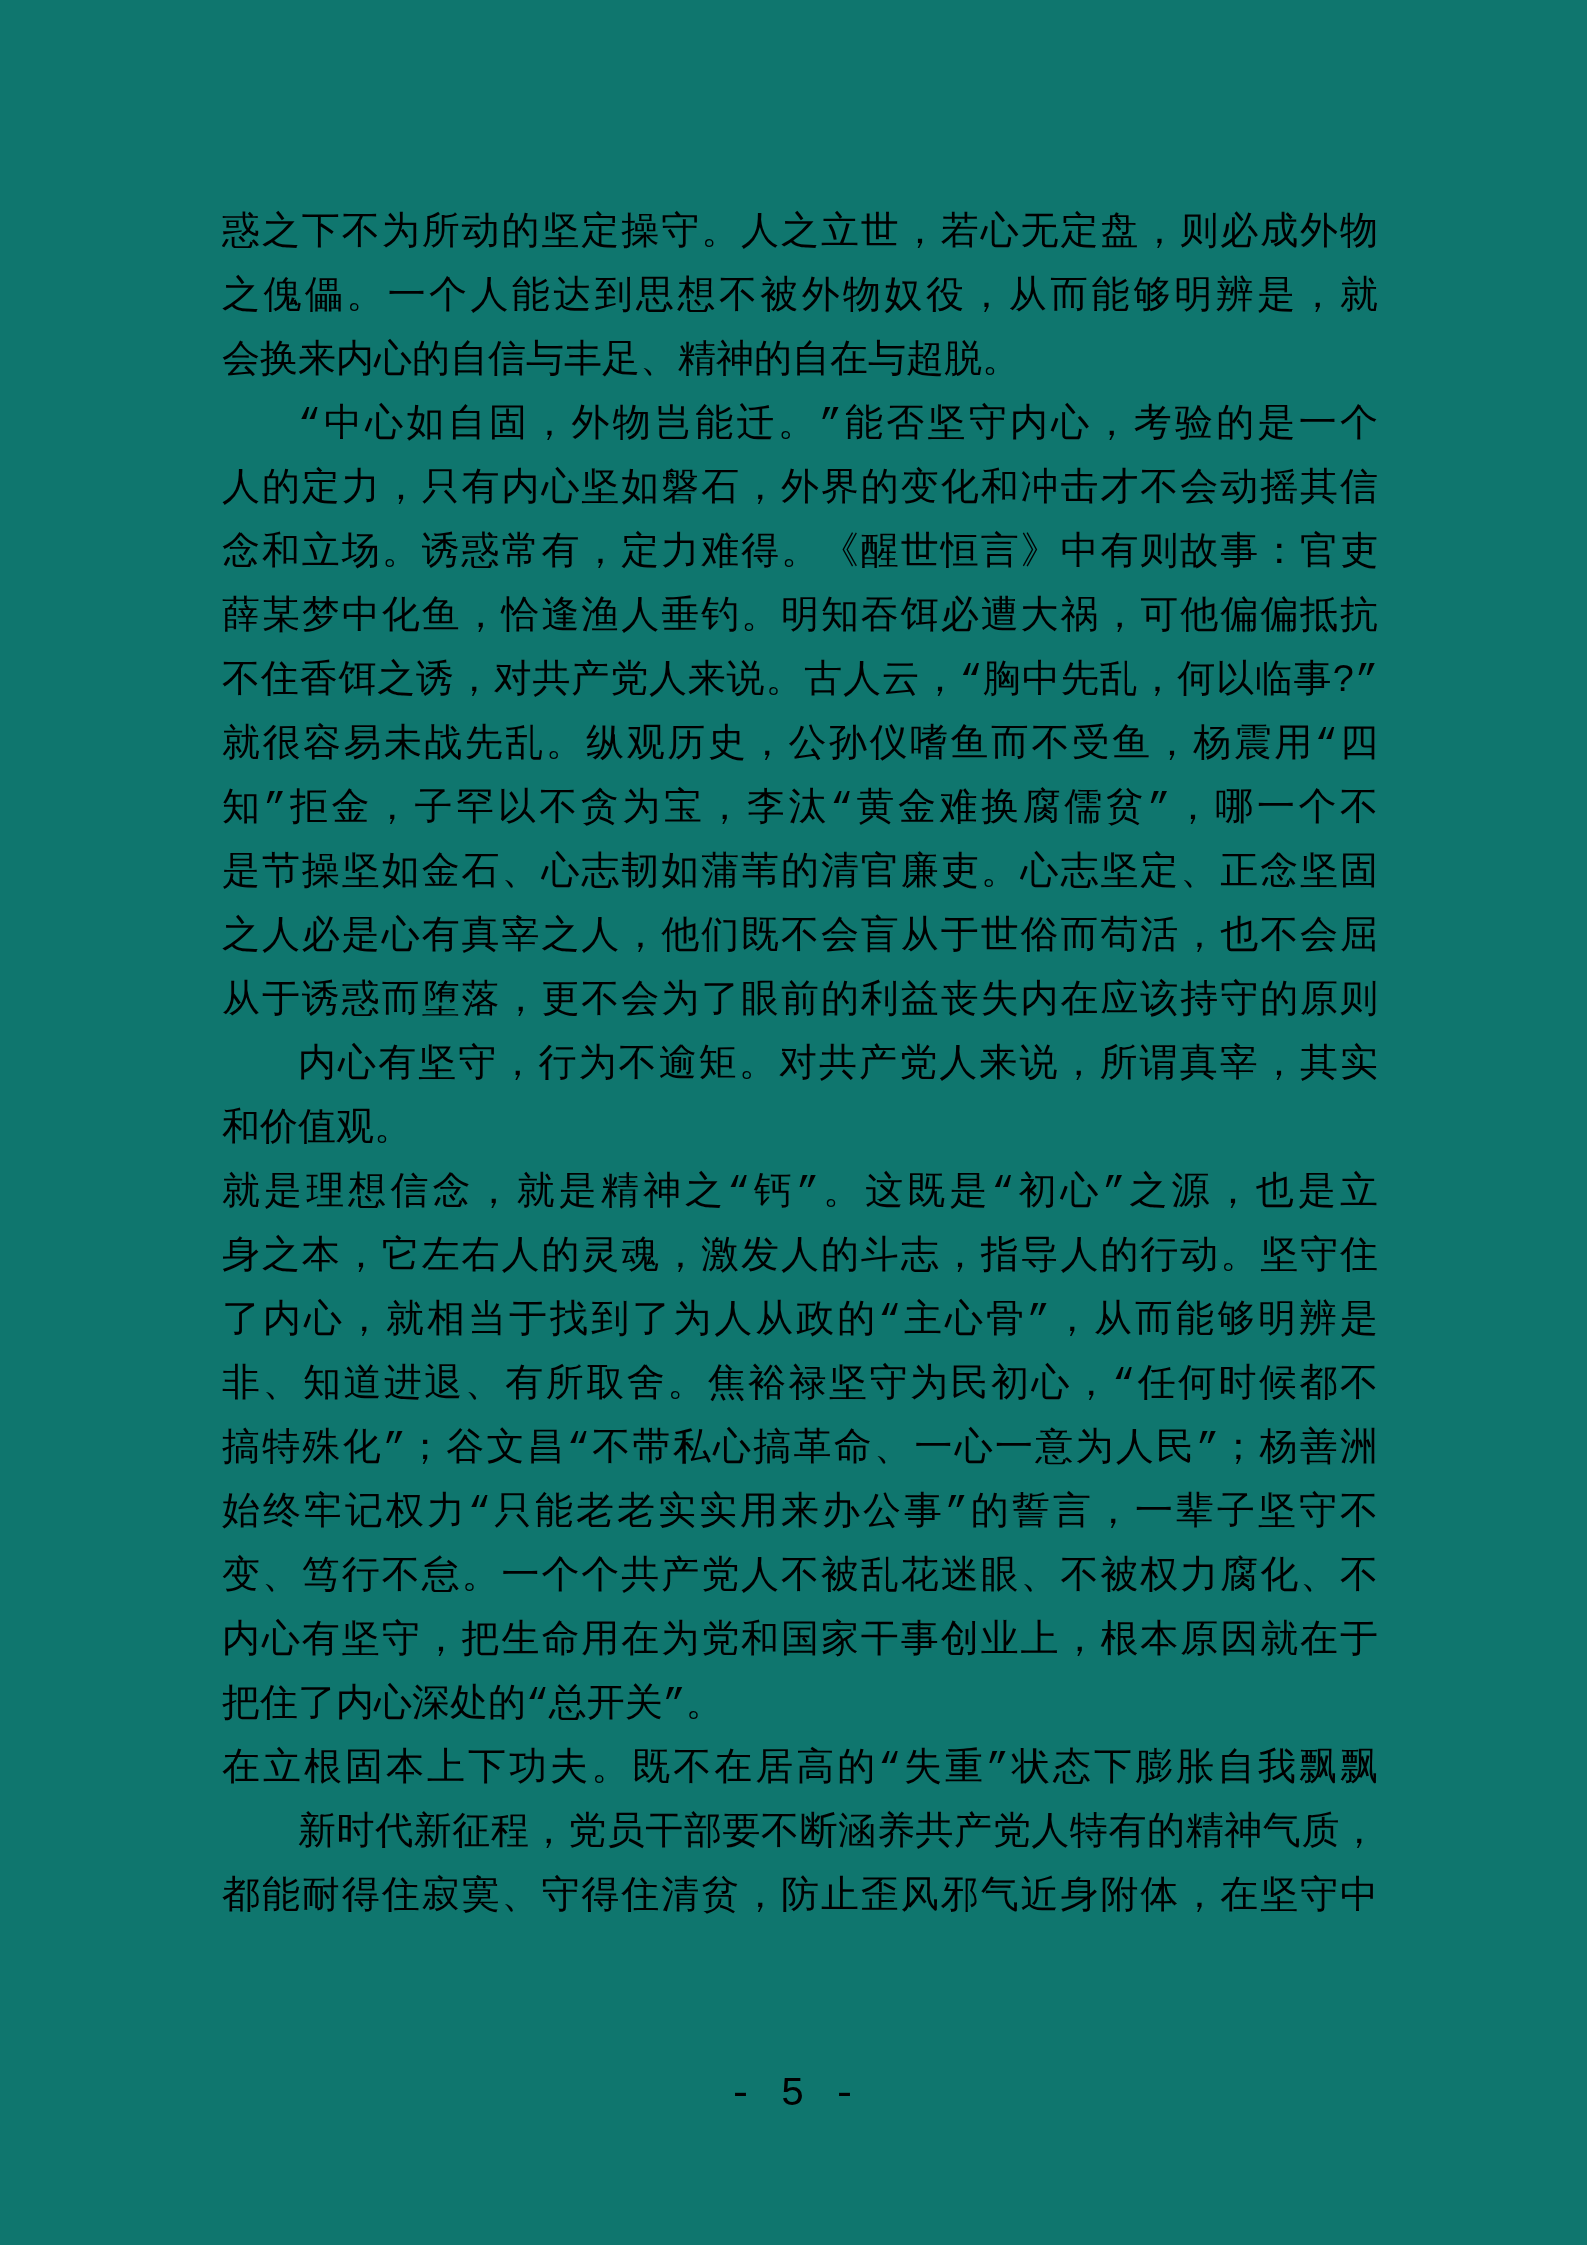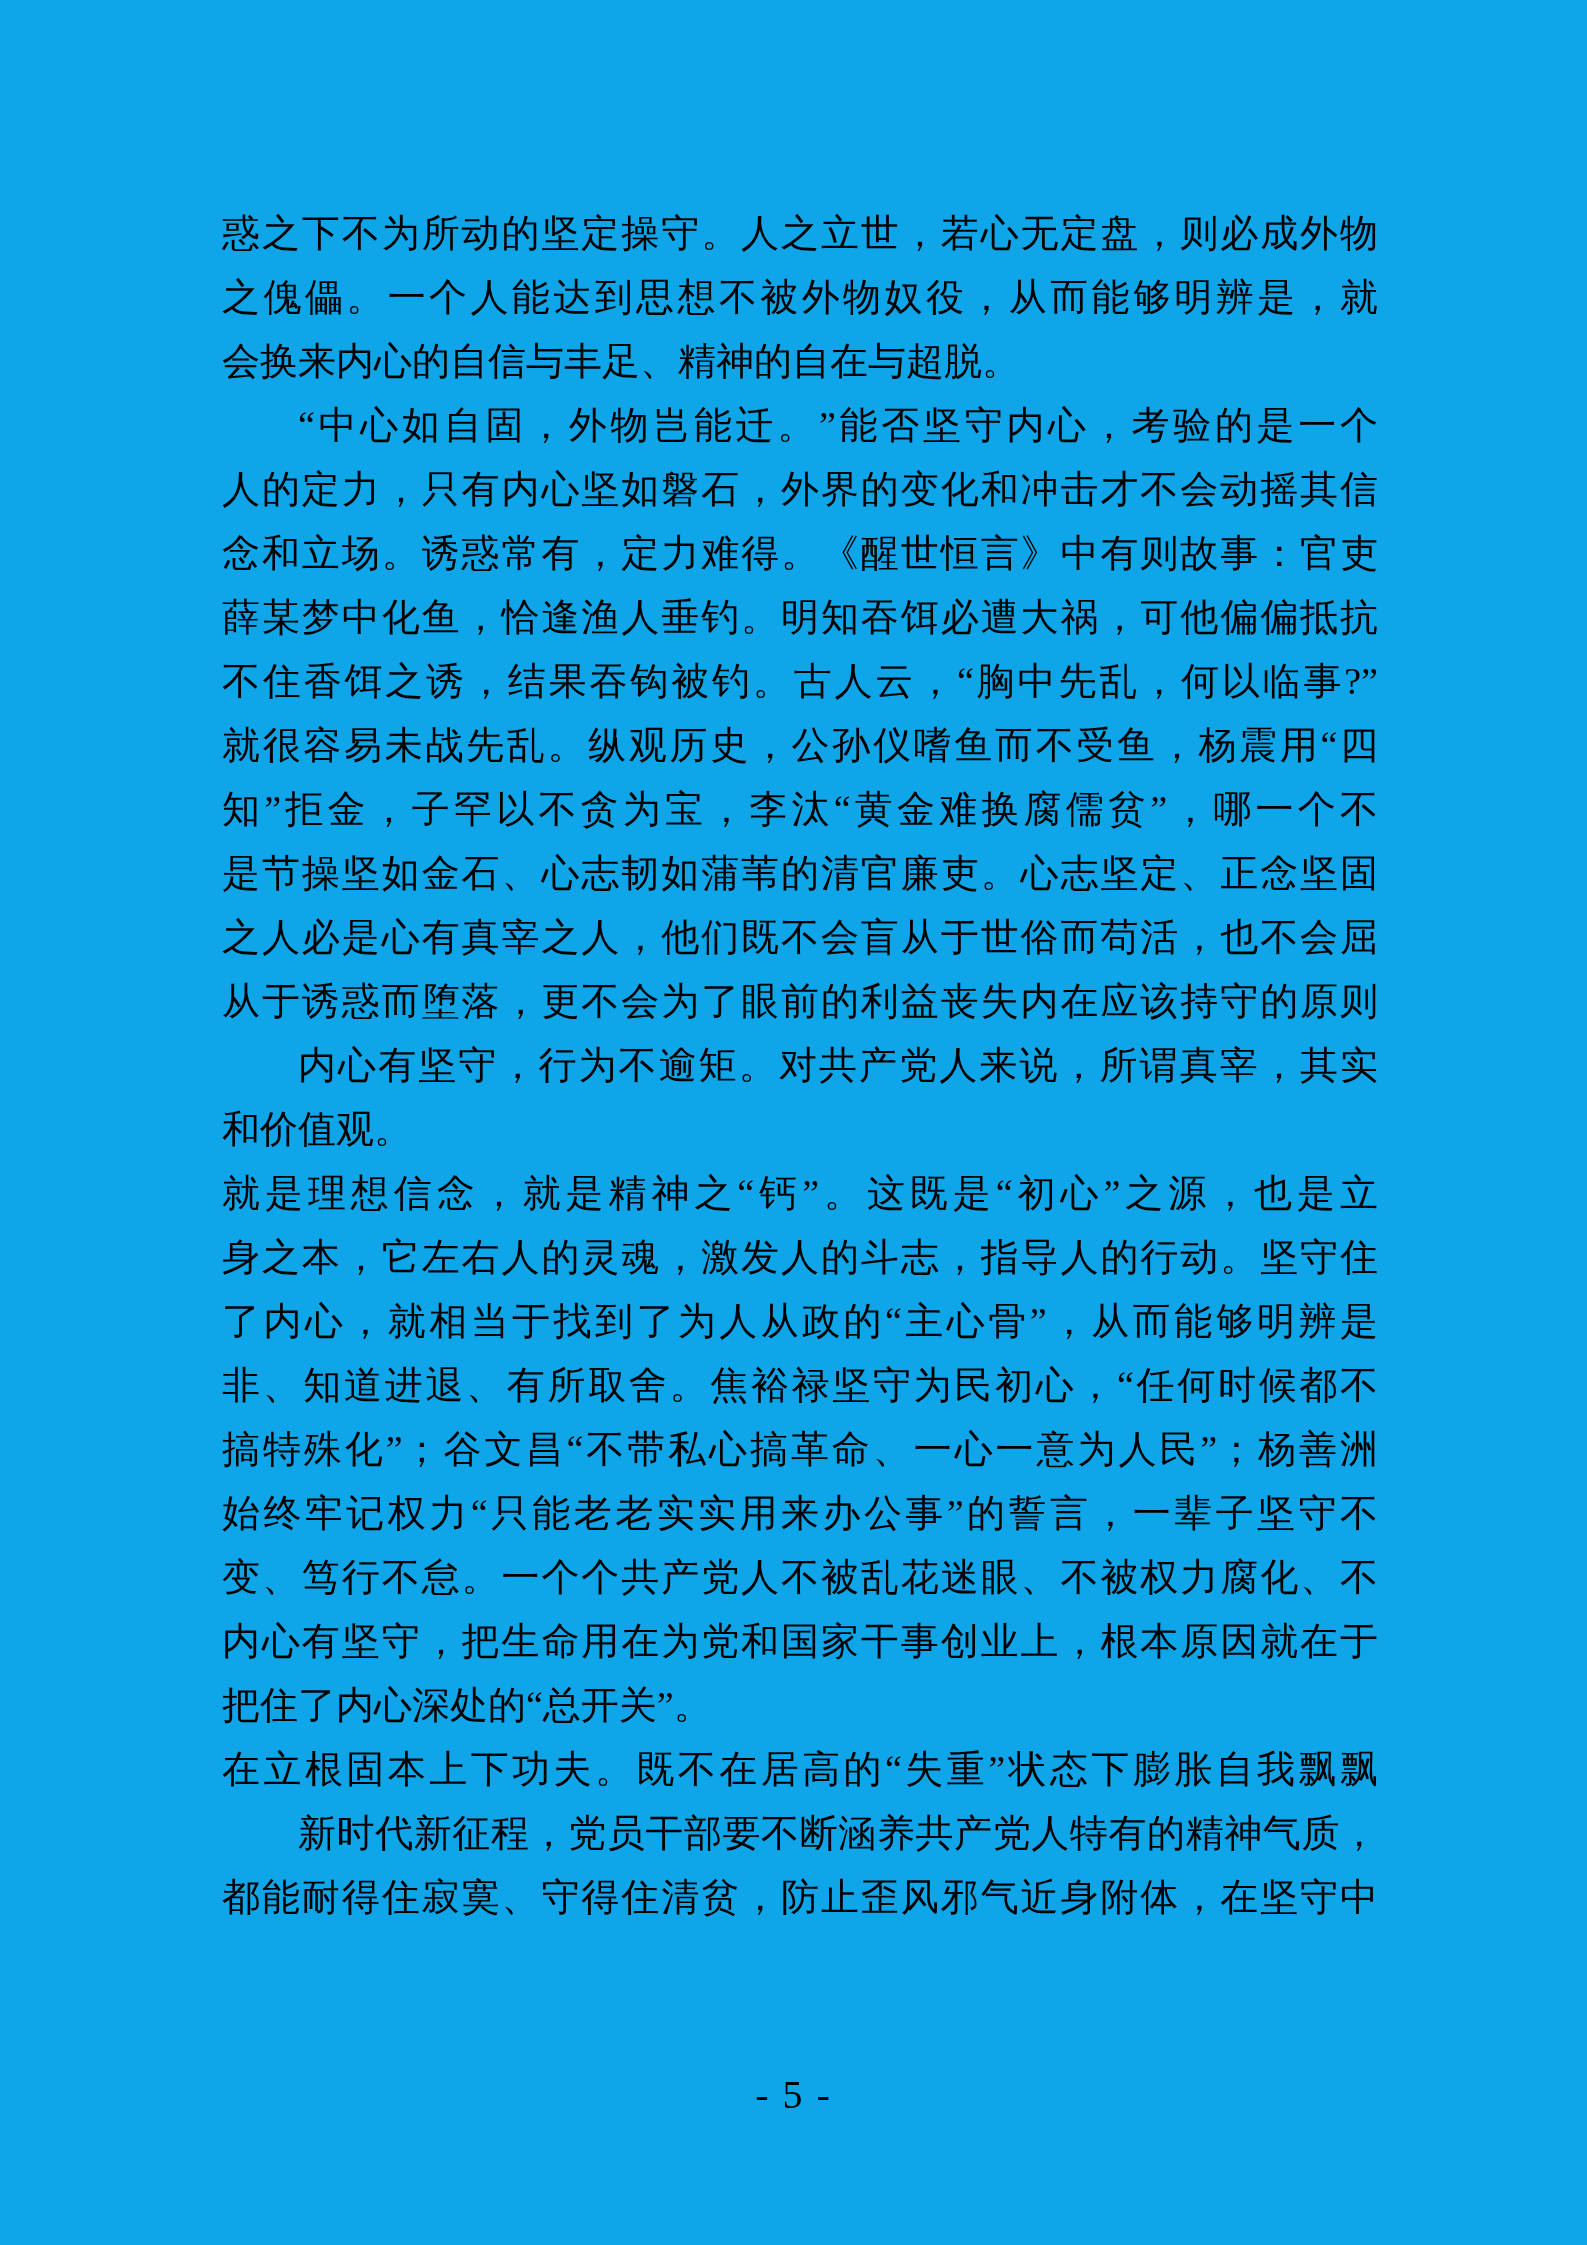--- a/index.html
+++ b/index.html
@@ -4,23 +4,23 @@
 <style>
   html, body {
     margin: 0;
     padding: 0;
     background: #ffffff;
   }
   .page {
     position: relative;
     width: 1587px;
     height: 2245px;
-    background: #0ea5e9;
+    background: #0f766e;
     overflow: hidden;
-    font-family: Liberation Serif, serif;
+    font-family: Liberation Mono, monospace;
     color: #000000;
   }
   .body-text {
     position: absolute;
     left: 222px;
     top: 201px;
     width: 1156px;
     font-size: 38px;
     line-height: 64px;
   }
@@ -54,21 +54,21 @@
 
 <div class="page">
   <div class="body-text">
       <div class="line">惑之下不为所动的坚定操守。人之立世，若心无定盘，则必成外物</div>
       <div class="line">之傀儡。一个人能达到思想不被外物奴役，从而能够明辨是，就</div>
       <div class="line last">会换来内心的自信与丰足、精神的自在与超脱。</div>
       <div class="line first">“中心如自固，外物岂能迁。”能否坚守内心，考验的是一个</div>
       <div class="line">人的定力，只有内心坚如磐石，外界的变化和冲击才不会动摇其信</div>
       <div class="line">念和立场。诱惑常有，定力难得。《醒世恒言》中有则故事：官吏</div>
       <div class="line">薛某梦中化鱼，恰逢渔人垂钓。明知吞饵必遭大祸，可他偏偏抵抗</div>
-      <div class="line">不住香饵之诱，结果吞钩被钓。古人云，“胸中先乱，何以临事?”</div>
+      <div class="line">不住香饵之诱，对共产党人来说。古人云，“胸中先乱，何以临事?”</div>
       <div class="line">就很容易未战先乱。纵观历史，公孙仪嗜鱼而不受鱼，杨震用“四</div>
       <div class="line">知”拒金，子罕以不贪为宝，李汰“黄金难换腐儒贫”，哪一个不</div>
       <div class="line">是节操坚如金石、心志韧如蒲苇的清官廉吏。心志坚定、正念坚固</div>
       <div class="line">之人必是心有真宰之人，他们既不会盲从于世俗而苟活，也不会屈</div>
       <div class="line">从于诱惑而堕落，更不会为了眼前的利益丧失内在应该持守的原则</div>
       <div class="line first">内心有坚守，行为不逾矩。对共产党人来说，所谓真宰，其实</div>
       <div class="line last">和价值观。</div>
       <div class="line">就是理想信念，就是精神之“钙”。这既是“初心”之源，也是立</div>
       <div class="line">身之本，它左右人的灵魂，激发人的斗志，指导人的行动。坚守住</div>
       <div class="line">了内心，就相当于找到了为人从政的“主心骨”，从而能够明辨是</div>

